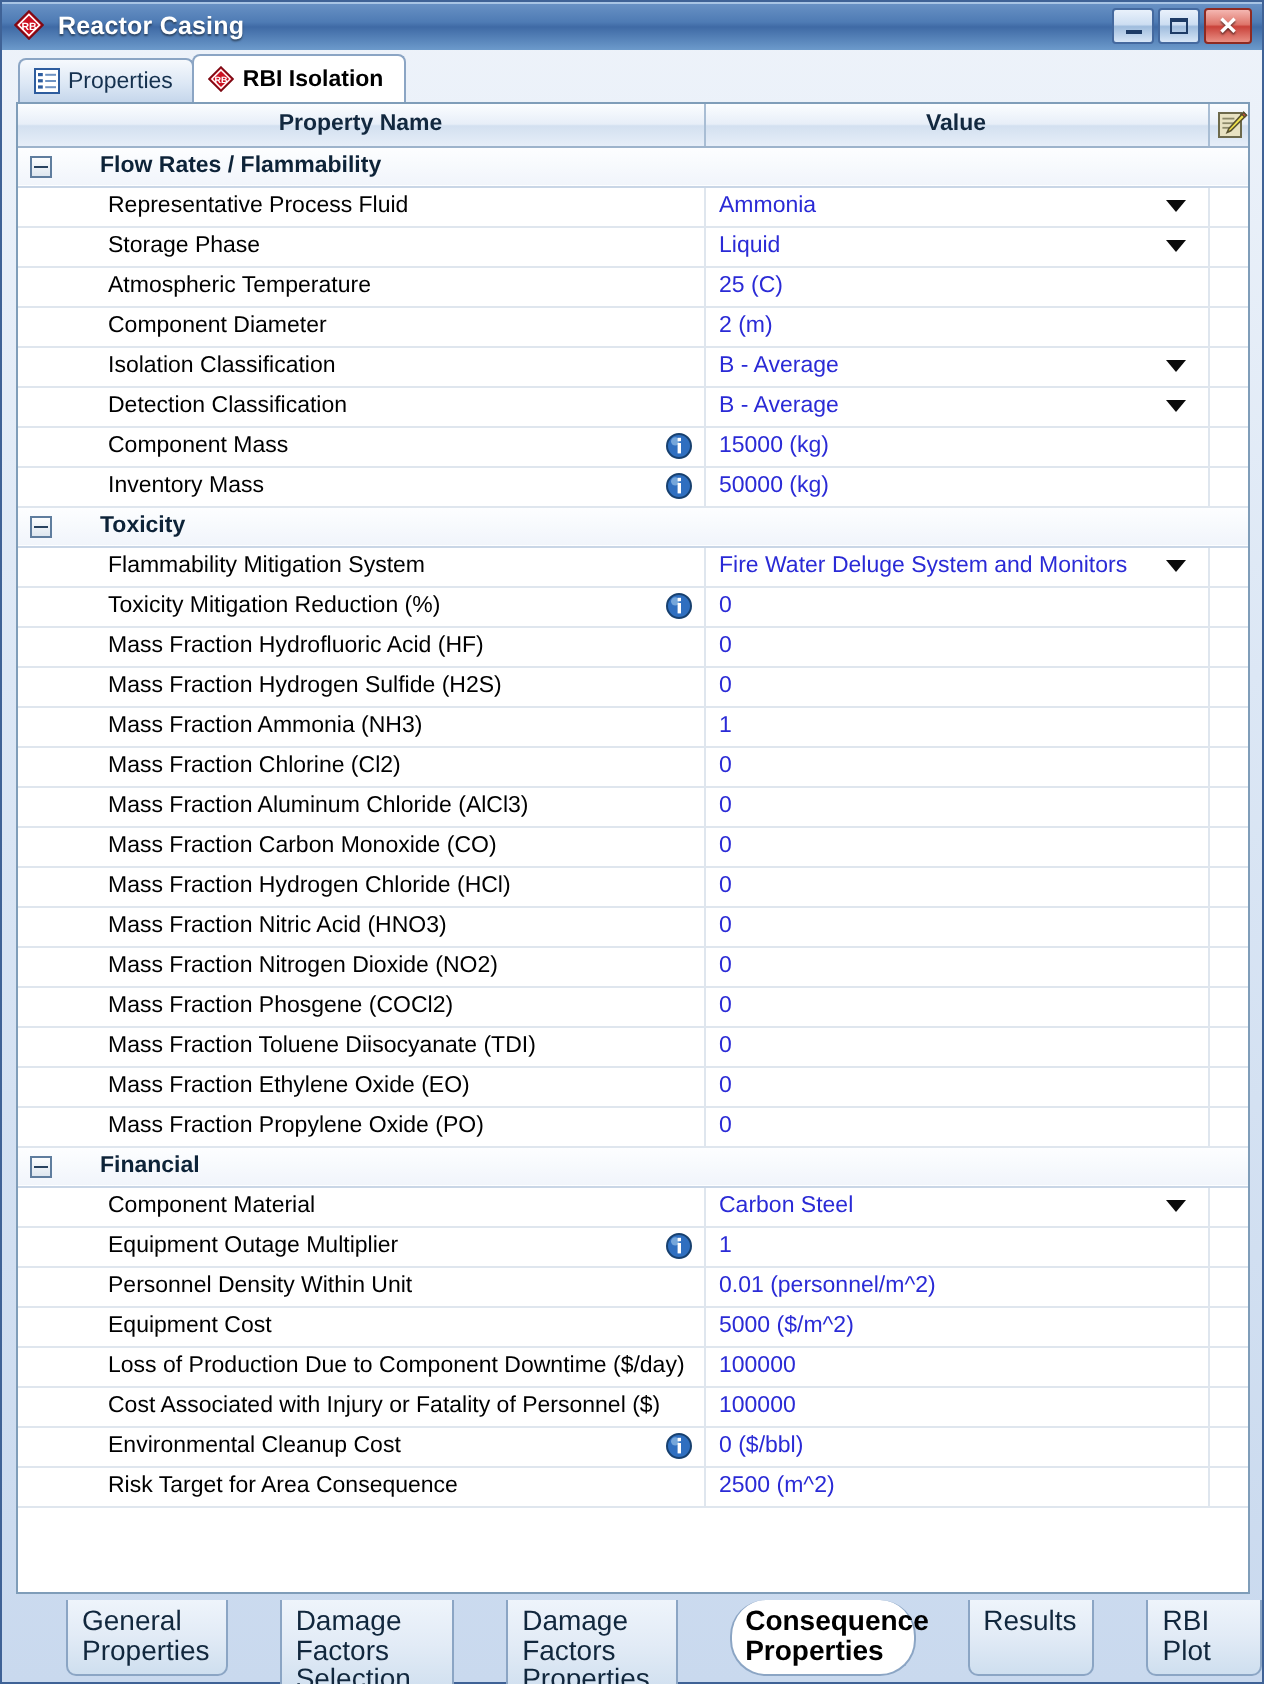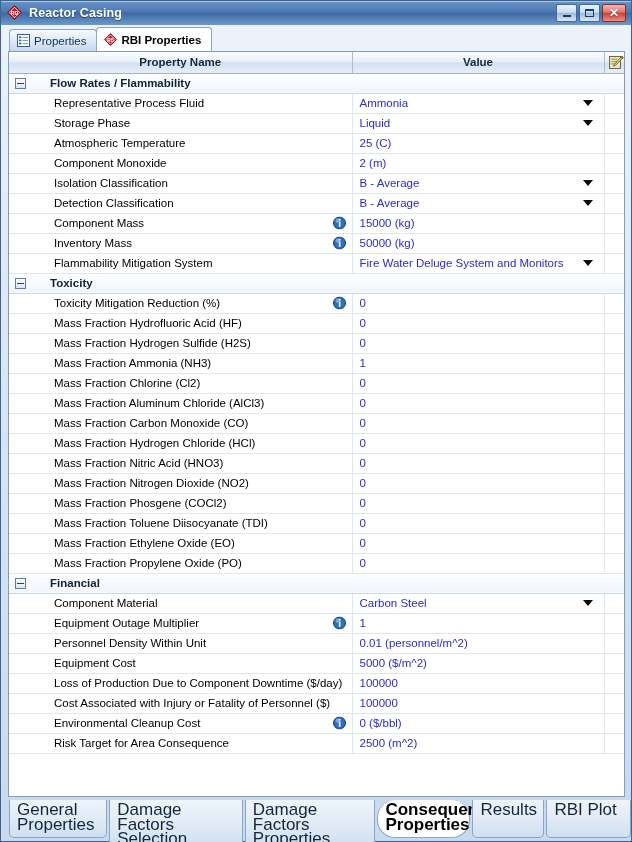--- a/index.html
+++ b/index.html
@@ -221,30 +221,31 @@
     height: 44px;
     display: flex;
     align-items: flex-start;
     padding: 3px 0 0 8px;
     box-sizing: border-box;
     gap: 2px;
   }
   .btab {
     min-height: 38px;
     padding: 3px 8px 0 7px;
-    font-size: 17px;
+    font-size: 14px;
     line-height: 14.5px;
     color: #11273d;
     border: 1px solid #8ba5c4;
     border-top: none;
     border-radius: 0 0 5px 5px;
     background: linear-gradient(to bottom, #eef4fb 0%, #e2ebf6 48%, #cfdfef 100%);
     box-sizing: border-box;
     cursor: pointer;
     white-space: pre-line;
+    margin-left: 24px;
   }
   .btab.active {
     background: #ffffff;
     font-weight: bold;
     color: #000;
     border-color: #8ba5c4;
   }
   .btab.w1 { width: 100px; }
   .btab.w2 { width: 136px; }
   .btab.w3 { width: 133px; }
@@ -303,21 +304,21 @@
     </div>
 
     <div class="toptab active">
       <span class="tab-ico">
         <svg viewBox="0 0 16 16" xmlns="http://www.w3.org/2000/svg">
           <polygon points="8,0.6 15.4,8 8,15.4 0.6,8" fill="#cc1122" stroke="#7d0a14" stroke-width="1"></polygon>
           <polygon points="8,2.4 13.6,8 8,13.6 2.4,8" fill="none" stroke="#ffffff" stroke-width="0.9"></polygon>
           <text x="8" y="10.6" font-size="5.6" font-family="Liberation Sans, sans-serif" font-weight="bold" fill="#ffffff" text-anchor="middle">RB</text>
         </svg>
       </span>
-      <span>RBI Properties</span>
+      <span>RBI Isolation</span>
     </div>
   </div>
 
   <div class="gridwrap">
     <table class="grid">
       <colgroup>
         <col class="c-name">
           <col class="c-val">
           <col class="c-extra">
       </colgroup>
@@ -357,21 +358,21 @@
             <td class="name-cell"><span>Storage Phase</span></td>
             <td class="val-cell"><span>Liquid</span><span class="ddl-arrow"></span></td>
             <td class="extra-cell"></td>
           </tr>
           <tr class="row">
             <td class="name-cell"><span>Atmospheric Temperature</span></td>
             <td class="val-cell"><span>25 (C)</span></td>
             <td class="extra-cell"></td>
           </tr>
           <tr class="row">
-            <td class="name-cell"><span>Component Monoxide</span></td>
+            <td class="name-cell"><span>Component Diameter</span></td>
             <td class="val-cell"><span>2 (m)</span></td>
             <td class="extra-cell"></td>
           </tr>
           <tr class="row">
             <td class="name-cell"><span>Isolation Classification</span></td>
             <td class="val-cell"><span>B - Average</span><span class="ddl-arrow"></span></td>
             <td class="extra-cell"></td>
           </tr>
           <tr class="row">
             <td class="name-cell"><span>Detection Classification</span></td>
@@ -391,32 +392,32 @@
           <tr class="row">
             <td class="name-cell"><span>Inventory Mass</span><span class="info-ico"><svg viewBox="0 0 13 13" xmlns="http://www.w3.org/2000/svg">
                   <circle cx="6.5" cy="6.5" r="6" fill="#2f6fc0" stroke="#17406f" stroke-width="1"></circle>
                   <circle cx="4.6" cy="4.2" r="2.1" fill="#8cb8e4" opacity="0.75"></circle>
                   <rect x="5.8" y="2.4" width="1.7" height="1.7" fill="#ffffff"></rect>
                   <rect x="5.8" y="5" width="1.7" height="5.2" fill="#ffffff"></rect>
                 </svg></span></td>
             <td class="val-cell"><span>50000 (kg)</span></td>
             <td class="extra-cell"></td>
           </tr>
-          <tr class="row">
-            <td class="name-cell"><span>Flammability Mitigation System</span></td>
-            <td class="val-cell"><span>Fire Water Deluge System and Monitors</span><span class="ddl-arrow"></span></td>
-            <td class="extra-cell"></td>
-          </tr>
           <tr class="row group">
             <td colspan="3">
               <span class="group-inner">
                 <span class="expander"></span>
                 <span>Toxicity</span>
               </span>
             </td>
+          </tr>
+          <tr class="row">
+            <td class="name-cell"><span>Flammability Mitigation System</span></td>
+            <td class="val-cell"><span>Fire Water Deluge System and Monitors</span><span class="ddl-arrow"></span></td>
+            <td class="extra-cell"></td>
           </tr>
           <tr class="row">
             <td class="name-cell"><span>Toxicity Mitigation Reduction (%)</span><span class="info-ico"><svg viewBox="0 0 13 13" xmlns="http://www.w3.org/2000/svg">
                   <circle cx="6.5" cy="6.5" r="6" fill="#2f6fc0" stroke="#17406f" stroke-width="1"></circle>
                   <circle cx="4.6" cy="4.2" r="2.1" fill="#8cb8e4" opacity="0.75"></circle>
                   <rect x="5.8" y="2.4" width="1.7" height="1.7" fill="#ffffff"></rect>
                   <rect x="5.8" y="5" width="1.7" height="5.2" fill="#ffffff"></rect>
                 </svg></span></td>
             <td class="val-cell"><span>0</span></td>
             <td class="extra-cell"></td>

